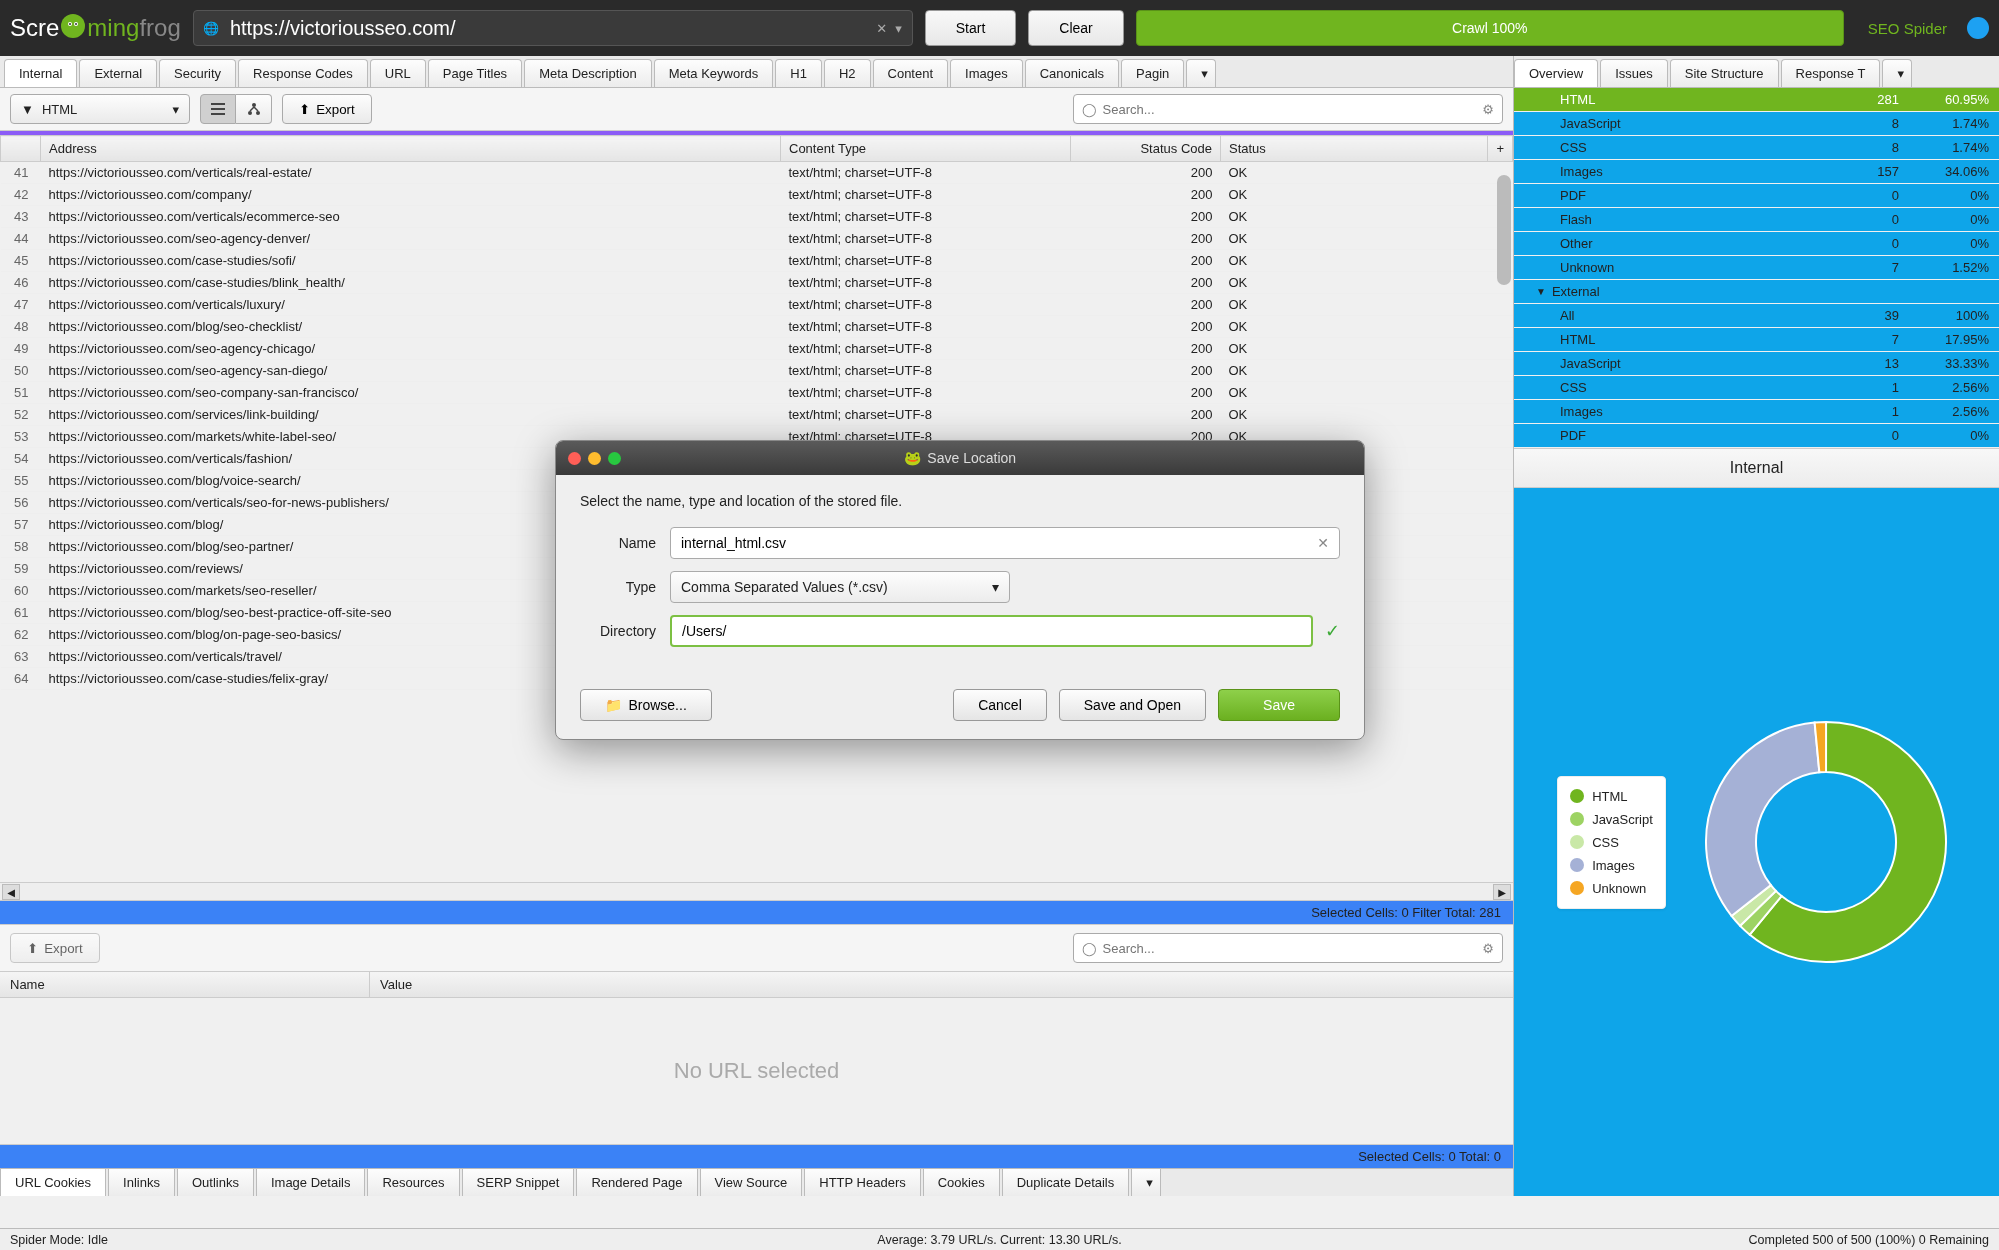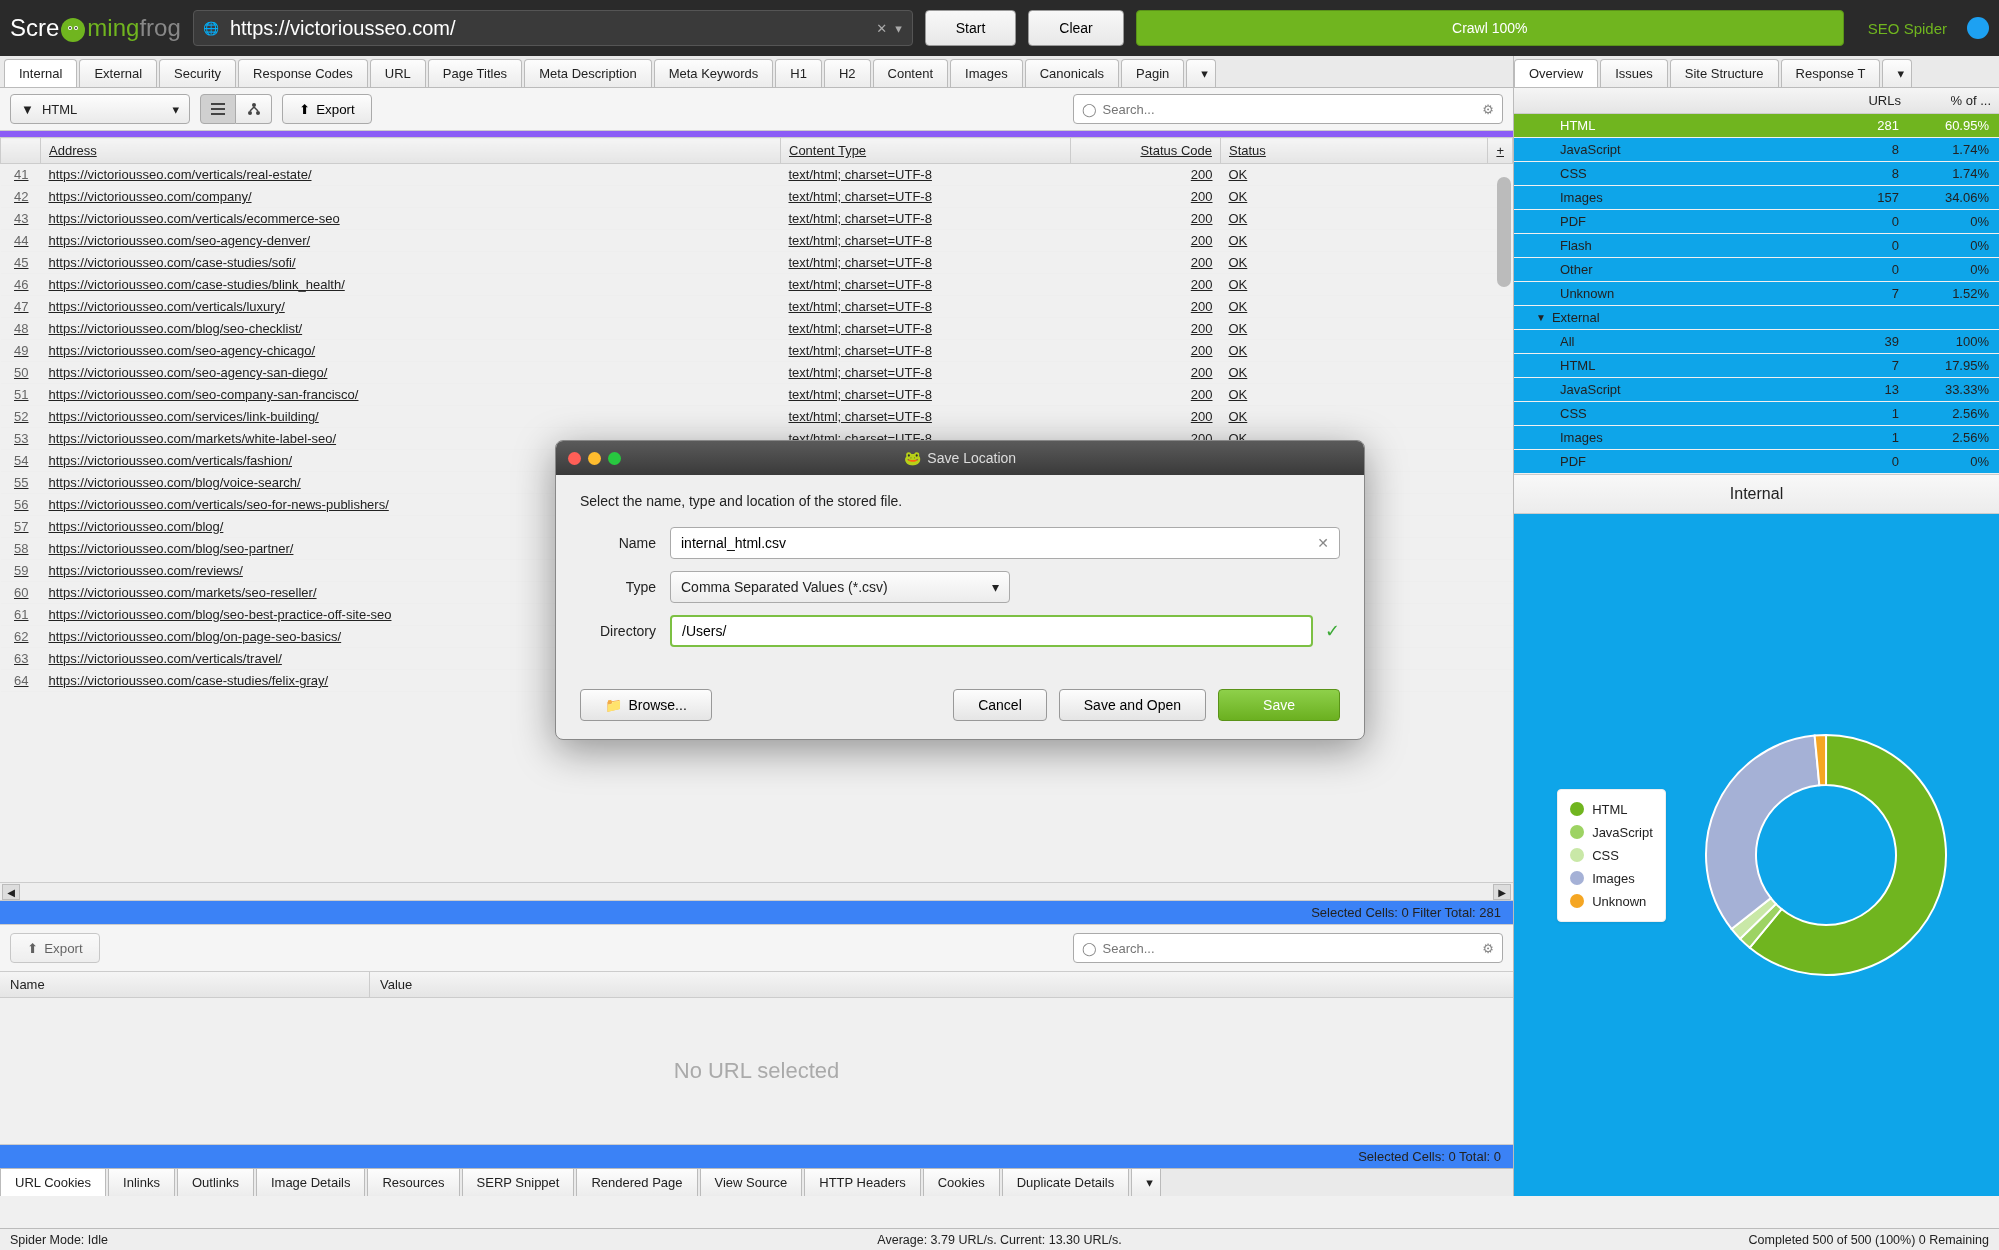--- a/index.html
+++ b/index.html
@@ -1,20 +1,20 @@
 <!DOCTYPE html>
 <html><head>
 <meta charset="utf-8">
 <style>
 * { box-sizing: border-box; margin: 0; padding: 0; }
 body { font-family: Arial, Helvetica, sans-serif; font-size: 13px; background: #f0f0f0; color: #222; overflow: hidden; width: 1999px; height: 1250px; }
 
 
 .topbar { height: 56px; background: #2a2a2a; display: flex; align-items: center; padding: 0 10px; gap: 12px; }
-.logo { color: #fff; font-size: 24px; font-weight: 300; display: flex; align-items: flex-end; }
+.logo { color: #fff; font-size: 24px; font-weight: 300; display: flex; align-items: flex-start; }
 .logo .screa { color: #fff; }
 .logo .ming { color: #70b51f; }
 .logo .frog { color: #888; }
 .logo-icon { width: 24px; height: 24px; background: #70b51f; border-radius: 50%; margin: 0 2px; display: inline-flex; align-items: center; justify-content: center; }
 .url-box { flex: 0 0 720px; height: 36px; background: #3a3a3a; border: 1px solid #555; border-radius: 4px; display: flex; align-items: center; padding: 0 10px; color: #ccc; }
 .url-box .globe { margin-right: 10px; color: #aaa; }
 .url-box input { flex: 1; background: transparent; border: 0; color: #fff; font-size: 20px; outline: none; }
 .url-box .clear-x { color: #aaa; cursor: pointer; margin-right: 8px; }
 .url-box .dd { color: #aaa; }
 .top-btn { height: 36px; padding: 0 30px; background: linear-gradient(#f8f8f8,#e8e8e8); border: 1px solid #999; border-radius: 4px; font-size: 14px; cursor: pointer; }
@@ -41,21 +41,21 @@
 .search-box { margin-left: auto; height: 30px; width: 430px; background: #fff; border: 1px solid #aaa; border-radius: 4px; display: flex; align-items: center; padding: 0 8px; }
 .search-box input { flex: 1; border: 0; outline: none; font-size: 13px; }
 .search-box .opts { color: #888; }
 
 
 .main-split { display: flex; height: calc(100% - 56px - 32px - 22px); }
 .left-pane { flex: 1; display: flex; flex-direction: column; min-width: 0; border-right: 1px solid #bbb; }
 .right-pane { width: 485px; display: flex; flex-direction: column; background: #0ea5e9; }
 
 
-.table-wrap { flex: 1; overflow: auto; border-top: 6px solid #8b5cf6; position: relative; text-decoration: underline; }
+.table-wrap { flex: 1; overflow: auto; border-top: 4px solid #8b5cf6; position: relative; }
 table.url-table { width: 100%; border-collapse: collapse; font-size: 13px; }
 .url-table th { text-align: left; padding: 5px 8px; background: linear-gradient(#f5f5f5,#e5e5e5); border: 1px solid #ccc; position: sticky; top: 0; font-weight: 500; }
 .url-table td { padding: 3px 8px; border-bottom: 1px solid #eee; white-space: nowrap; }
 .url-table td.num { text-align: right; color: #666; padding-right: 12px; }
 .th-plus { width: 24px; text-align: center; }
 .vscroll { position: absolute; right: 2px; top: 40px; width: 14px; height: 110px; background: #bbb; border-radius: 7px; }
 
 
 .status-row { padding: 4px 12px; text-align: right; font-size: 13px; background: #3b82f6; border-top: 1px solid #ccc; }
 .hscroll-row { height: 18px; background: #eee; border-top: 1px solid #ccc; position: relative; }
@@ -462,25 +462,20 @@
   </div>
 
   <div class="right-pane">
     <div class="right-tabs" id="right-tabs">
         <div class="tab active">Overview</div>
         <div class="tab">Issues</div>
         <div class="tab">Site Structure</div>
         <div class="tab">Response T</div>
         <div class="tab tab-dd">▾</div>
       </div>
-    <div class="ov-header">
-      <div class="c1"></div>
-      <div class="c2">URLs</div>
-      <div class="c3">% of ...</div>
-    </div>
     <div class="ov-list" id="ov-list">
         <div class="ov-row sel">
           <div class="c1">HTML</div>
           <div class="c2">281</div>
           <div class="c3">60.95%</div>
         </div>
         <div class="ov-row">
           <div class="c1">JavaScript</div>
           <div class="c2">8</div>
           <div class="c3">1.74%</div>

